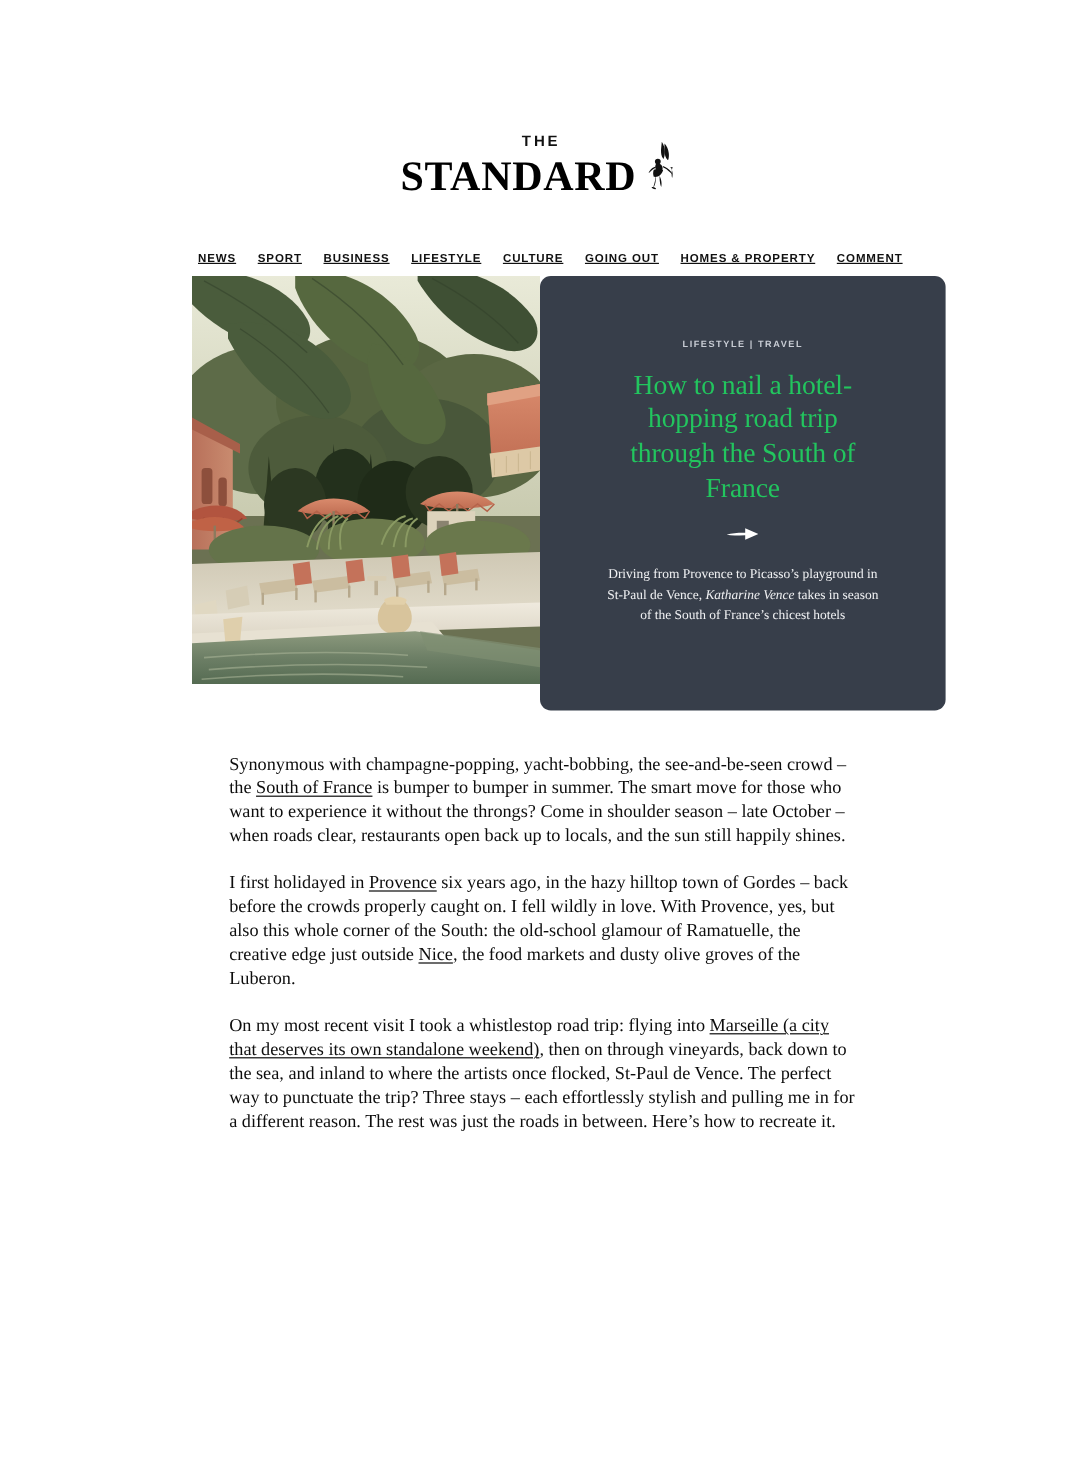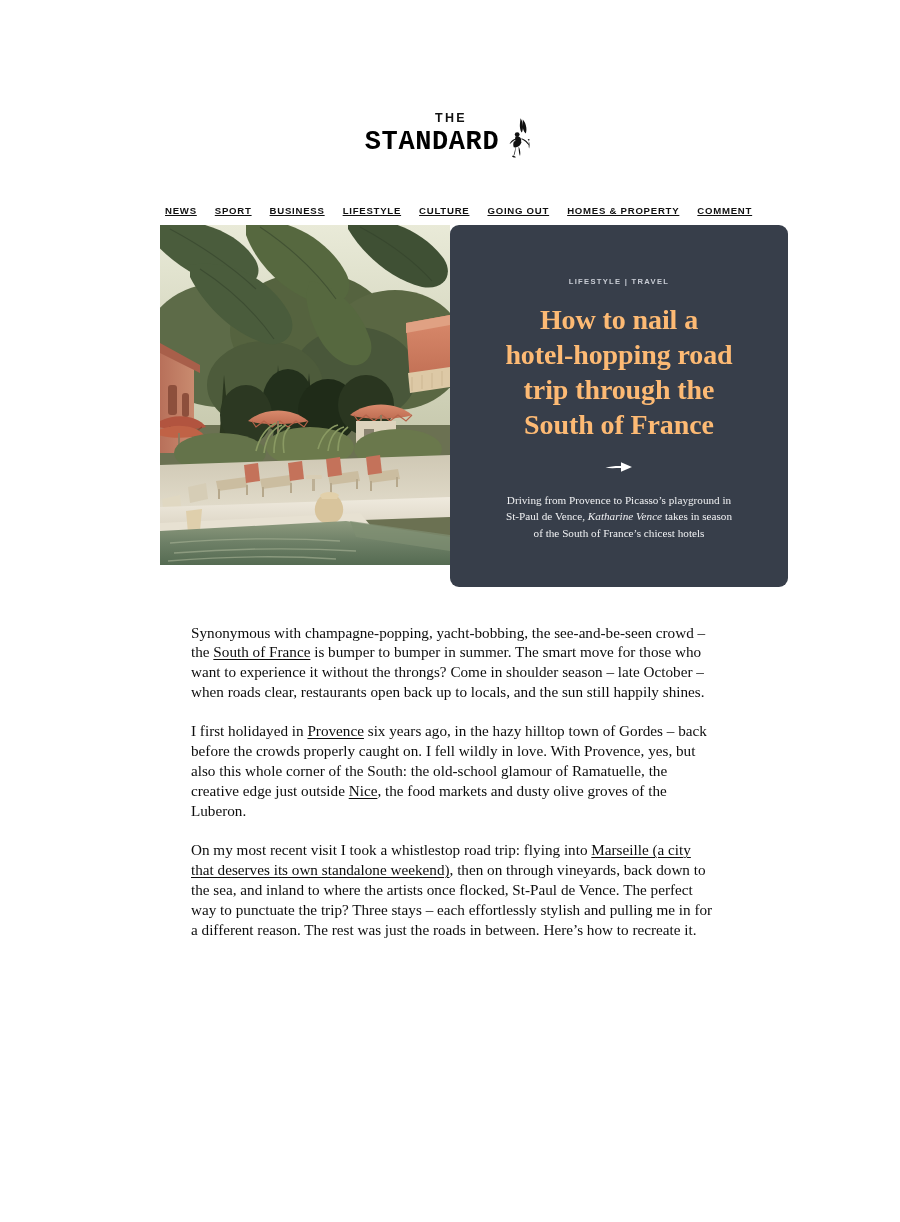--- a/index.html
+++ b/index.html
@@ -34,23 +34,23 @@
     color: #111111;
     line-height: 1;
     margin-bottom: 4px;
     margin-left: 2px;
   }
   .logo-standard-row {
     display: flex;
     align-items: flex-start;
   }
   .logo-standard {
-    font-family: Liberation Mono, monospace;
+    font-family: Liberation Serif, serif;
     font-weight: bold;
-    font-size: 27px;
+    font-size: 35px;
     letter-spacing: 0.6px;
     color: #000000;
     line-height: 1;
   }
   .logo-eros {
     width: 34px;
     height: 42px;
     margin-left: 2px;
     margin-top: -12px;
     flex-shrink: 0;
@@ -115,24 +115,24 @@
   .kicker {
     font-family: "Liberation Sans", sans-serif;
     font-size: 7.6px;
     font-weight: bold;
     letter-spacing: 1.3px;
     color: #c8ccd4;
     margin-bottom: 16px;
   }
   .headline {
     font-family: "Liberation Serif", serif;
-    font-size: 28px;
+    font-size: 23px;
     line-height: 1.26;
-    color: #fdba74;
-    font-weight: bold;
+    color: #22c55e;
+    font-weight: normal;
     letter-spacing: -0.1px;
     max-width: 232px;
   }
   .arrow-div {
     margin-top: 16px;
     margin-bottom: 15px;
     color: #ffffff;
   }
   .standfirst {
     font-family: "Liberation Serif", serif;

